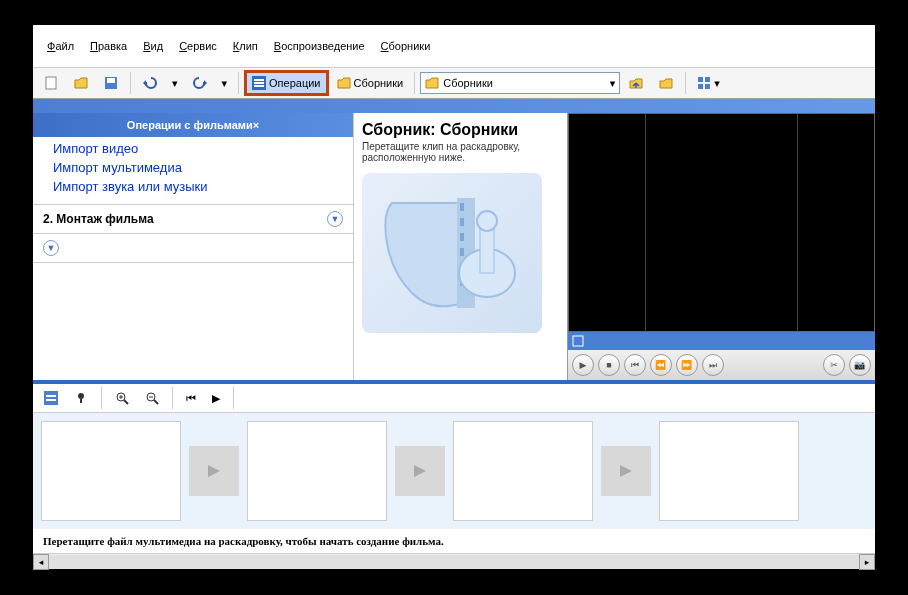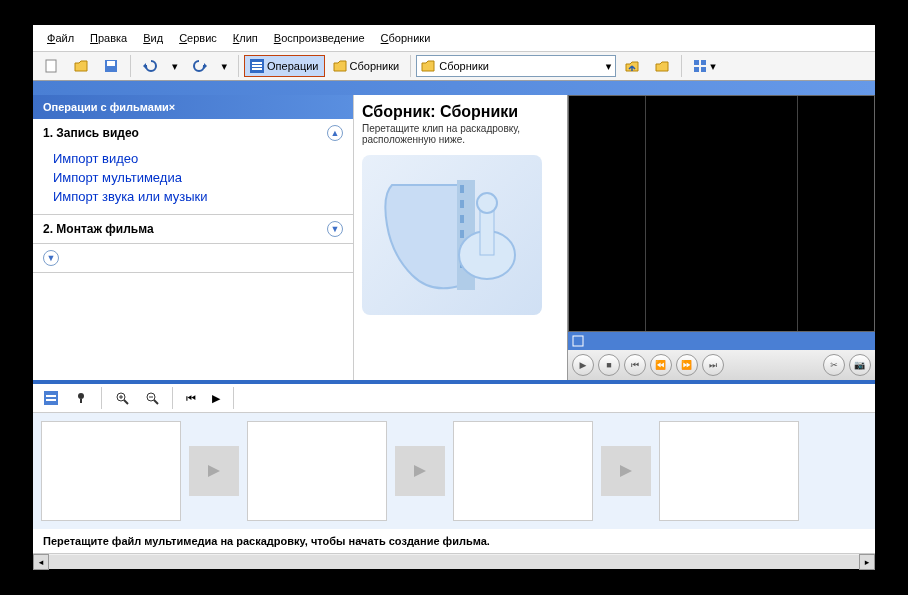--- a/index.html
+++ b/index.html
@@ -1,51 +1,51 @@
 <!DOCTYPE html>
 <html><head>
 <meta charset="utf-8">
 <style>
 * { box-sizing: border-box; margin: 0; padding: 0; }
 body { font-family: Tahoma, Arial, sans-serif; font-size: 11px; background: #000; width: 908px; height: 595px; overflow: hidden; }
 .window { background: #fff; border: 1px solid #000; margin: 24px 32px; width: 844px; height: 546px; display: flex; flex-direction: column; }
-.menubar { display: flex; padding: 4px 6px; border-bottom: 1px solid #ccc; text-align: center; }
+.menubar { display: flex; padding: 12px 6px; border-bottom: 1px solid #ccc; text-align: center; }
 .menubar span { padding: 3px 8px; cursor: default; }
 .menubar span:first-letter { text-decoration: underline; }
 .toolbar { display: flex; align-items: center; padding: 2px 4px; border-bottom: 1px solid #a0a0a0; background: #f5f5f5; gap: 2px; }
 .tbtn { padding: 3px 5px; display: inline-flex; align-items: center; gap: 3px; border: 1px solid transparent; cursor: default; }
-.tbtn.active { background: #c4d9f9; border: 1px solid #c2410c; }
+.tbtn.active { background: #c4d9f9; border: 3px solid #c2410c; }
 .tsep { width: 1px; height: 22px; background: #ccc; margin: 0 3px; }
 .dropdown { border: 1px solid #7f9db9; background: #fff; display: flex; align-items: center; padding: 2px 4px; width: 200px; height: 22px; }
 .dropdown .dd-arrow { margin-left: auto; }
 .blue-strip { background: linear-gradient(to right, #4a7fd4 0%, #6699e8 100%); height: 14px; }
 .main { display: flex; flex: 1; min-height: 0; }
 .tasks-panel { width: 320px; background: #fff; display: flex; flex-direction: column; }
-.tasks-header { background: linear-gradient(to right, #3d6fc7, #5a8fe0); color: #fff; padding: 6px 10px; font-weight: bold; display: flex; justify-content: flex-start; align-items: center; }
+.tasks-header { background: linear-gradient(to right, #3d6fc7, #5a8fe0); color: #fff; padding: 6px 10px; font-weight: bold; display: flex; justify-content: center; align-items: center; }
 .task-group { border-bottom: 1px solid #ccc; }
 .task-title { padding: 6px 10px; font-weight: bold; display: flex; justify-content: space-between; align-items: center; font-size: 12px; }
 .task-links { padding: 2px 0 8px 20px; }
 .task-links a { color: #0033cc; text-decoration: none; display: block; padding: 2px 0; font-size: 13px; }
 .expand-btn { width: 16px; height: 16px; border: 1px solid #7a9ecc; border-radius: 50%; display: inline-flex; align-items: center; justify-content: center; background: #fff; color: #3d6fc7; font-size: 9px; }
 .collection-panel { flex: 1; background: #fff; border-left: 1px solid #ccc; padding: 8px; }
 .coll-title { font-weight: bold; font-size: 16px; }
 .coll-sub { font-size: 10px; color: #333; margin-top: 2px; }
 .film-icon { width: 180px; height: 160px; margin-top: 10px; background: linear-gradient(135deg, #e8f0fa, #d0e0f4); border-radius: 8px; display: flex; align-items: center; justify-content: center; position: relative; }
 .preview-panel { width: 308px; background: #ece9d8; border-left: 1px solid #999; display: flex; flex-direction: column; }
 .video-area { flex: 1; background: #000; border: 1px solid #666; display: flex; }
 .video-area .vline { width: 1px; background: #444; }
 .controls-bar { background: linear-gradient(to bottom, #f0f0f0, #d8d8d8); padding: 4px; display: flex; align-items: center; gap: 4px; }
 .seek-bar { background: #4a7fd4; height: 18px; display: flex; align-items: center; padding: 0 4px; }
 .pbtn { width: 22px; height: 22px; border: 1px solid #999; border-radius: 50%; background: linear-gradient(to bottom, #fff, #ddd); display: inline-flex; align-items: center; justify-content: center; font-size: 9px; color: #555; }
 .timeline-section { border-top: 4px solid #316ac5; background: #fff; }
 .timeline-toolbar { display: flex; align-items: center; padding: 3px 5px; gap: 4px; border-bottom: 1px solid #ccc; }
 .storyboard { display: flex; padding: 8px; gap: 0; background: #eaf2fc; align-items: center; }
 .sb-frame { width: 140px; height: 100px; background: #fff; border: 1px solid #ccc; }
 .sb-trans { width: 50px; height: 50px; background: #d8d8d8; margin: 0 8px; display: flex; align-items: center; justify-content: center; }
-.sb-hint { padding: 6px 10px; font-weight: bold; font-size: 11px; }
+.sb-hint { padding: 6px 10px; font-weight: bold; font-size: 11px; font-family: Liberation Serif, serif; }
 .hscroll { display: flex; align-items: center; height: 16px; background: #f0f0f0; border-top: 1px solid #ccc; }
 .hscroll .arrow { width: 16px; height: 16px; background: #ddd; border: 1px solid #999; display: flex; align-items: center; justify-content: center; font-size: 9px; }
 .hscroll .track { flex: 1; background: #e0e0e0; height: 14px; }
 svg { display: block; }
 </style>
 </head>
 <body>
 
 <div class="window">
   <div class="menubar">
@@ -136,24 +136,20 @@
 
   <div class="blue-strip"></div>
 
   <div class="main">
     <div class="tasks-panel">
       <div class="tasks-header">
         <span>Операции с фильмами</span>
         <span style="cursor:pointer">×</span>
       </div>
       <div class="task-group">
-        <div class="task-title">
-          <span>1. Запись видео</span>
-          <span class="expand-btn">▲</span>
-        </div>
         <div class="task-links">
           <a>Импорт видео</a>
           <a>Импорт мультимедиа</a>
           <a>Импорт звука или музыки</a>
         </div>
       </div>
       <div class="task-group">
         <div class="task-title">
           <span>2. Монтаж фильма</span>
           <span class="expand-btn">▼</span>

